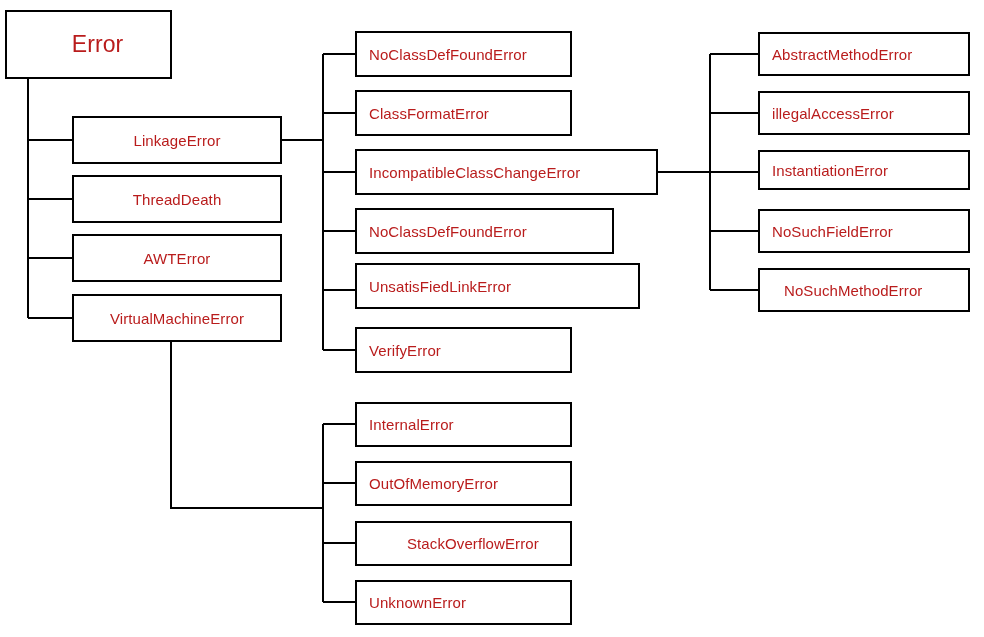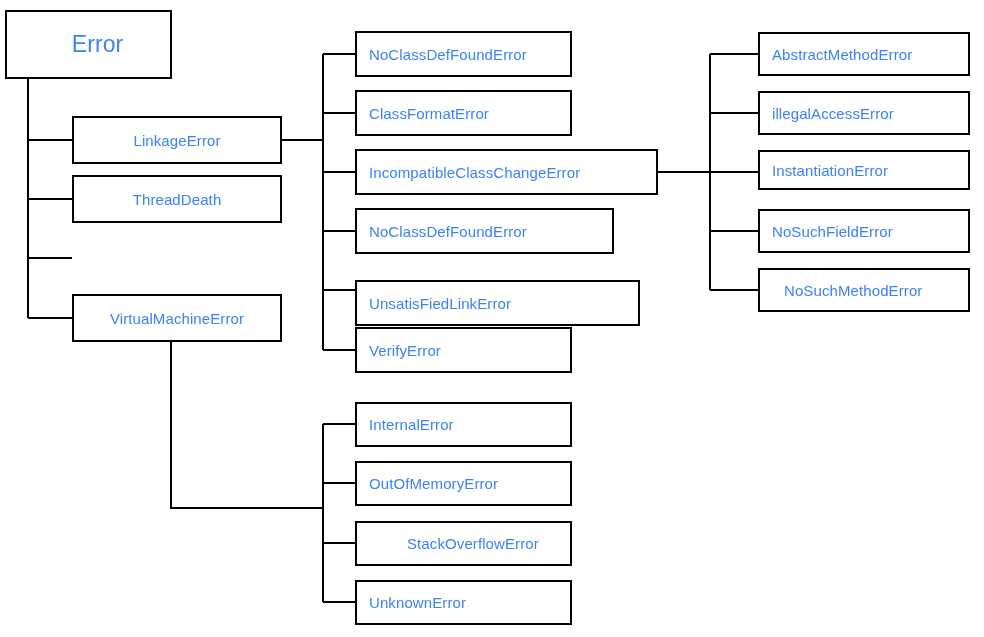--- a/index.html
+++ b/index.html
@@ -35,21 +35,21 @@
     display: flex;
     align-items: center;
     white-space: nowrap;
     overflow: hidden;
   }
   .node-label {
     display: block;
     font-size: 15px;
     line-height: 1;
     letter-spacing: 0.1px;
-    color: #3b82f6;
+    color: #b91c1c;
   }
   
   .node.root {
     border-width: 2px;
   }
   .node.root .node-label {
     font-size: 23px;
     width: 100%;
     text-align: center;
     padding-left: 18px;
@@ -109,37 +109,40 @@
   <div class="node root" style="left:5px; top:10px; width:167px; height:69px;">
     <span class="node-label">Error</span>
   </div>
 
   <div class="node lvl1" style="left:72px; top:116px; width:210px; height:48px;">
     <span class="node-label">LinkageError</span>
   </div>
   <div class="node lvl1" style="left:72px; top:175px; width:210px; height:48px;">
     <span class="node-label">ThreadDeath</span>
   </div>
+  <div class="node lvl1" style="left:72px; top:234px; width:210px; height:48px;">
+    <span class="node-label">AWTError</span>
+  </div>
   <div class="node lvl1" style="left:72px; top:294px; width:210px; height:48px;">
     <span class="node-label">VirtualMachineError</span>
   </div>
 
   <div class="node leaf" style="left:355px; top:31px; width:217px; height:46px;">
     <span class="node-label">NoClassDefFoundError</span>
   </div>
   <div class="node leaf" style="left:355px; top:90px; width:217px; height:46px;">
     <span class="node-label">ClassFormatError</span>
   </div>
   <div class="node leaf" style="left:355px; top:149px; width:303px; height:46px;">
     <span class="node-label">IncompatibleClassChangeError</span>
   </div>
   <div class="node leaf" style="left:355px; top:208px; width:259px; height:46px;">
     <span class="node-label">NoClassDefFoundError</span>
   </div>
-  <div class="node leaf" style="left:355px; top:280px; width:285px; height:46px;">
+  <div class="node leaf" style="left:355px; top:263px; width:285px; height:46px;">
     <span class="node-label">UnsatisFiedLinkError</span>
   </div>
   <div class="node leaf" style="left:355px; top:327px; width:217px; height:46px;">
     <span class="node-label">VerifyError</span>
   </div>
 
   <div class="node leaf" style="left:758px; top:32px; width:212px; height:44px;">
     <span class="node-label">AbstractMethodError</span>
   </div>
   <div class="node leaf" style="left:758px; top:91px; width:212px; height:44px;">

